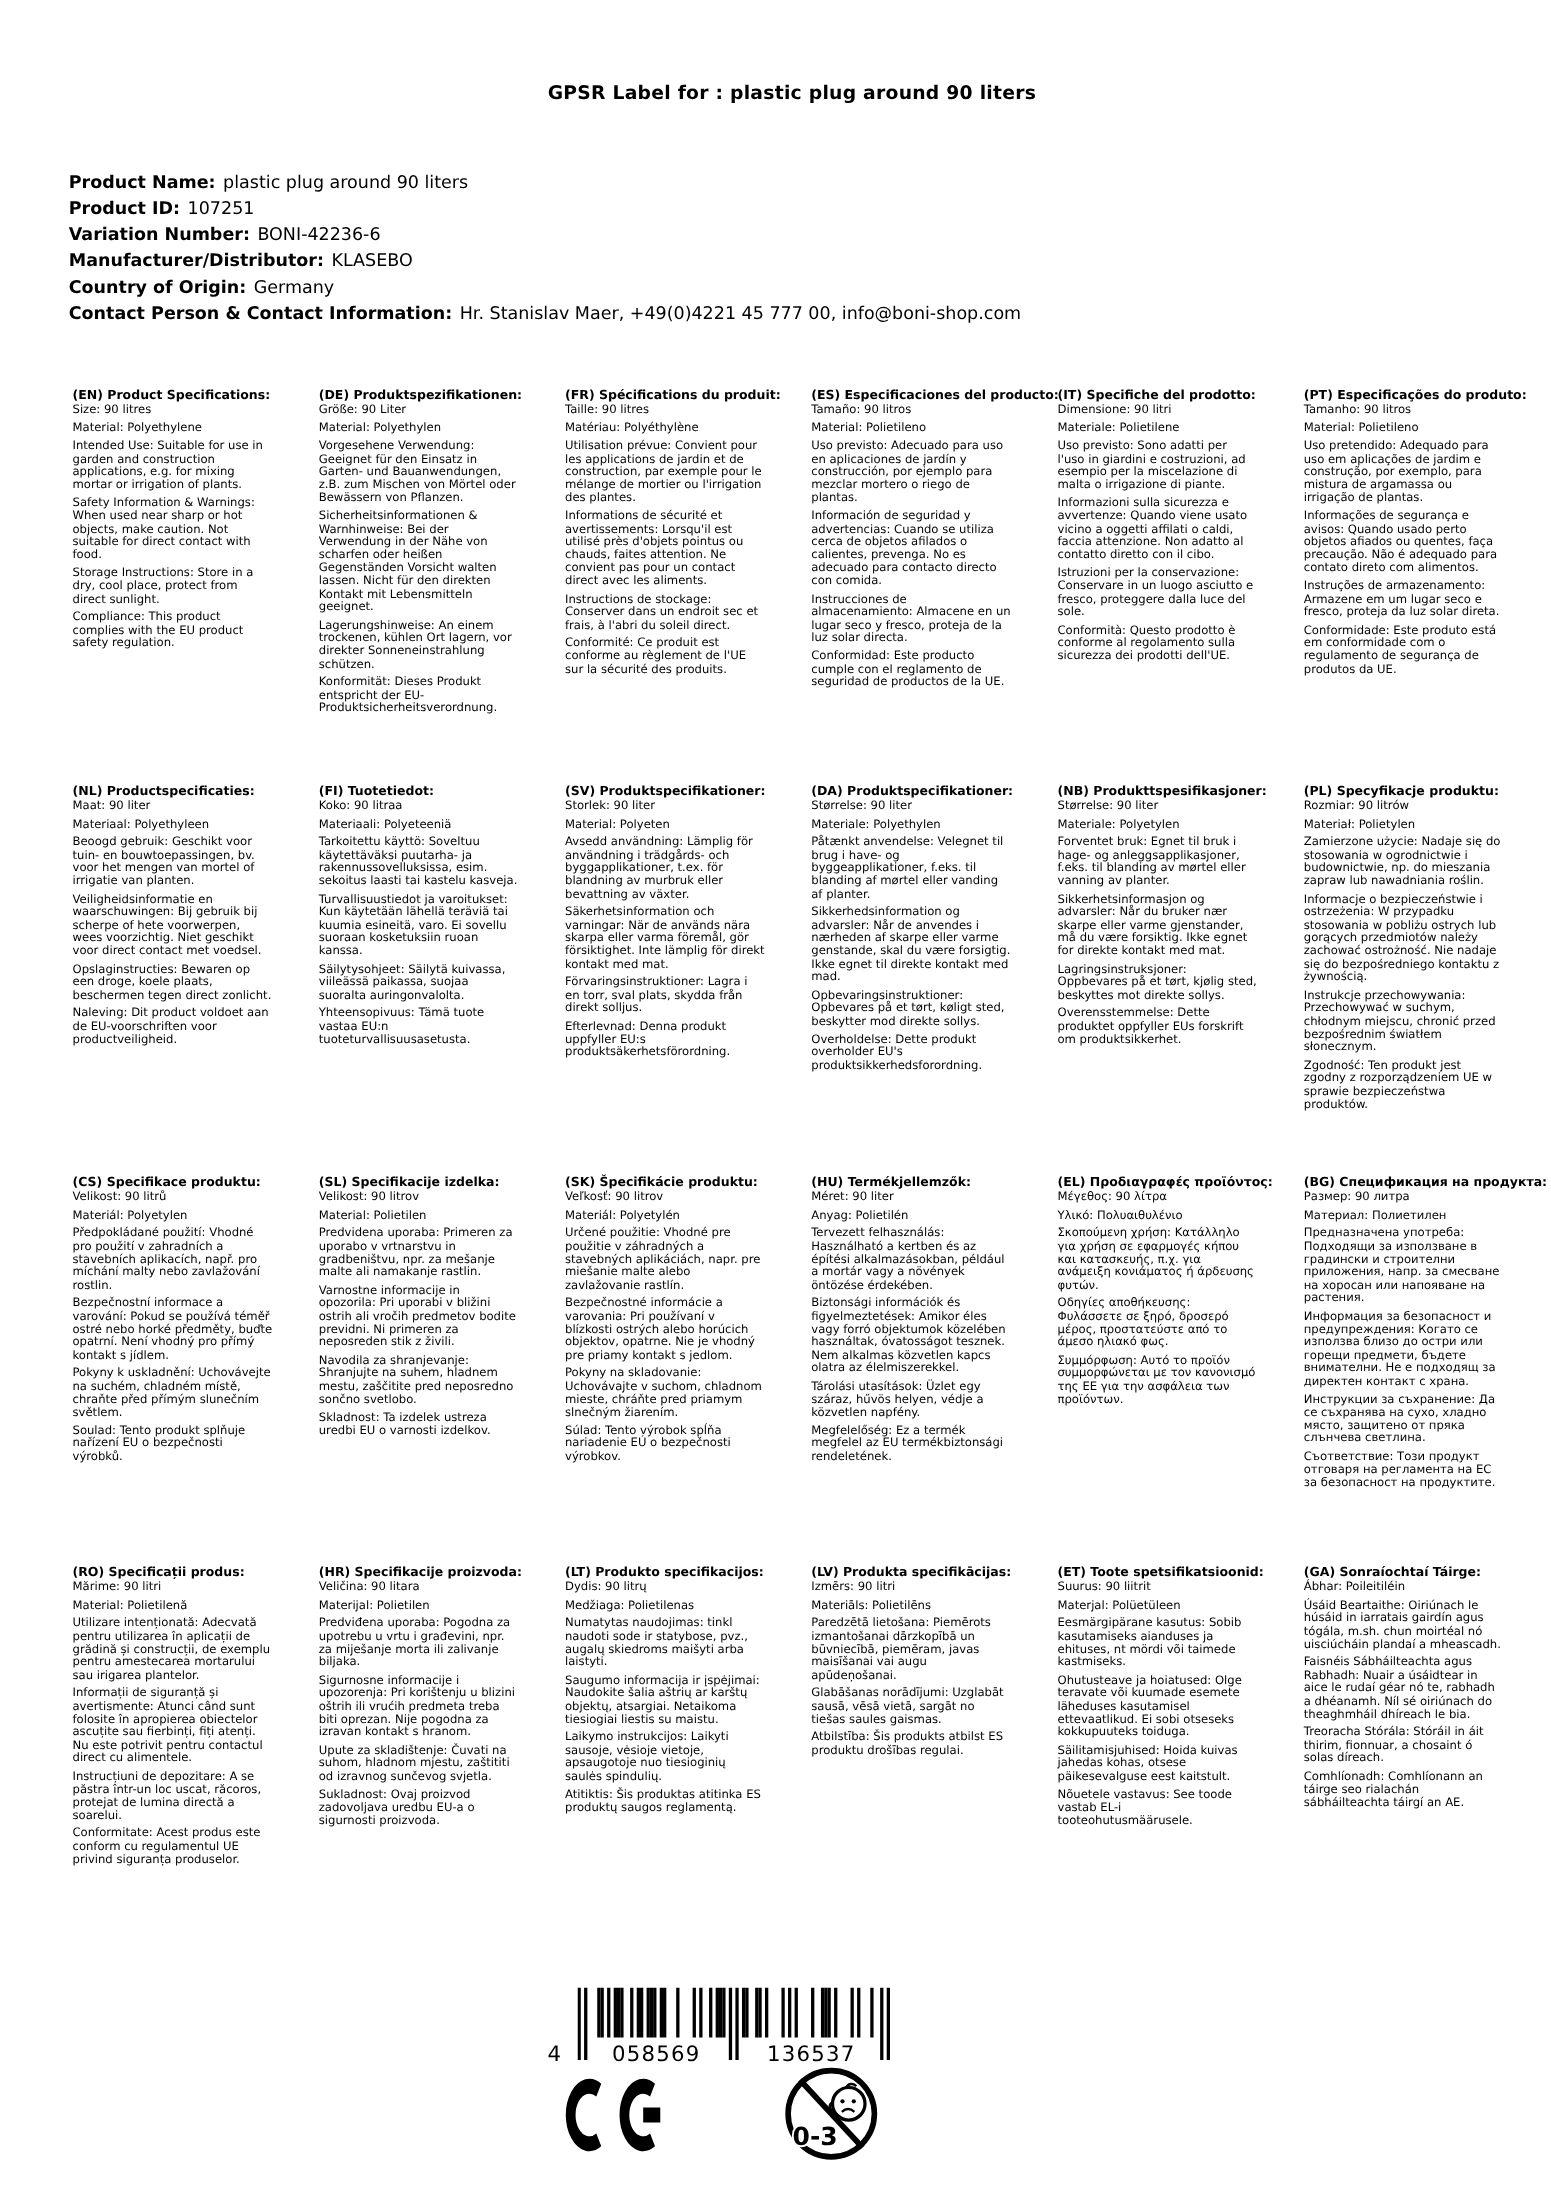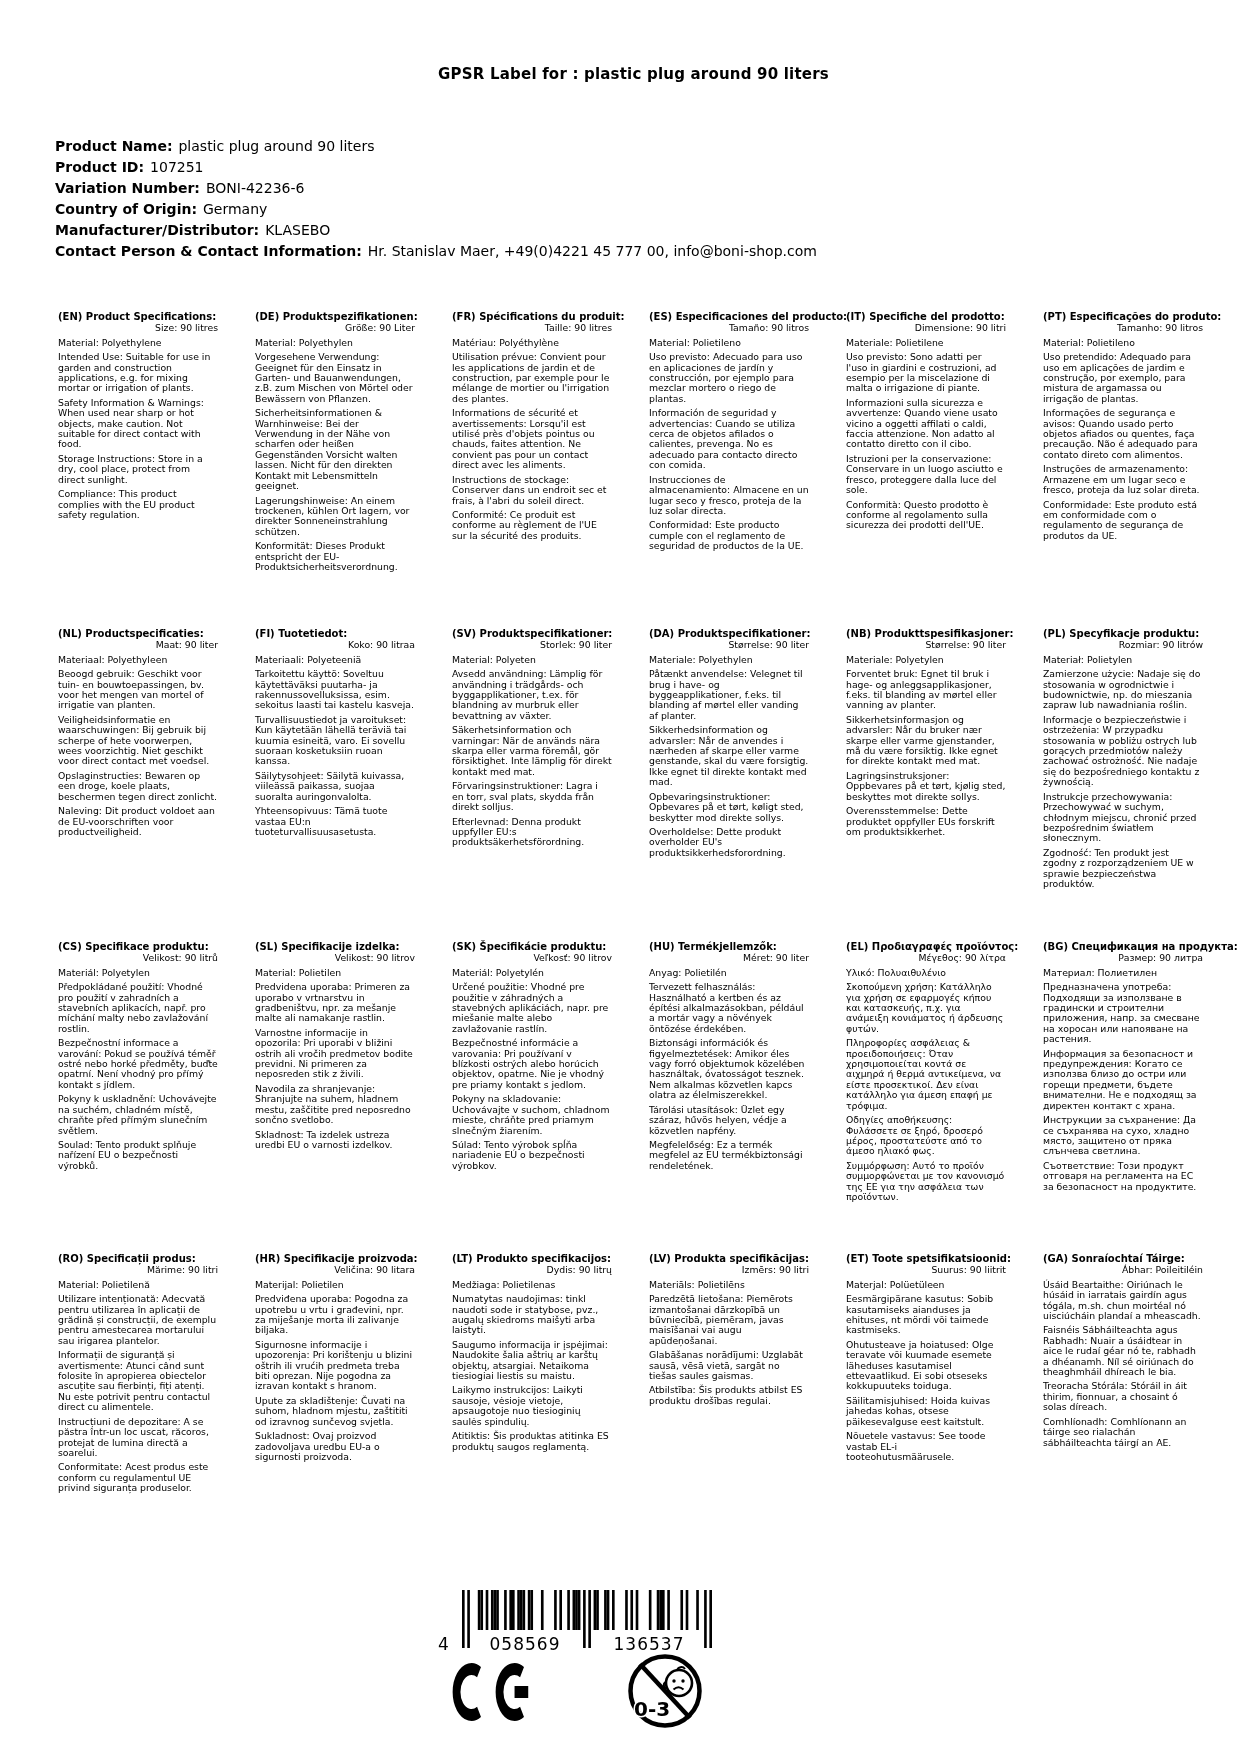--- a/index.html
+++ b/index.html
@@ -17,21 +17,21 @@
   .info-value { margin-left:6px; }
 
   .lang-grid {
     position:absolute; left:58px; top:312px;
     display:grid; grid-template-columns:repeat(6,197px);
     grid-template-rows:317px 313px 312px auto;
   }
   .lang-block { width:160px; font-size:9.3px; line-height:10.4px; }
   .lang-title { font-size:10px; font-weight:bold; margin:0; white-space:nowrap; }
   .lang-para { margin:4px 0 0 0; }
-  .lang-para:first-child { margin-top:1px;text-align:right; }
+  .lang-para:first-child { margin-top:1px; }
 
   .barcode { position:absolute; left:436px; top:1590px; width:280px; height:62px; }
   .bc-bars { position:absolute; left:26px; top:0; width:250px; height:58px; }
   .bc-bars rect { fill:#000; }
   .bc-digit { position:absolute; font-size:17px; bottom:-2px; }
   .bc-lead { left:2px; }
   .bc-left { left:34px; width:110px; text-align:center; letter-spacing:1px; }
   .bc-right { left:158px; width:110px; text-align:center; letter-spacing:1px; }
 
   .ce-mark { position:absolute; left:452px; top:1661px; }
@@ -52,24 +52,24 @@
     <div class="info-row">
       <span class="info-label">Product Name:</span><span class="info-value">plastic plug around 90 liters</span>
     </div>
     <div class="info-row">
       <span class="info-label">Product ID:</span><span class="info-value">107251</span>
     </div>
     <div class="info-row">
       <span class="info-label">Variation Number:</span><span class="info-value">BONI-42236-6</span>
     </div>
     <div class="info-row">
+      <span class="info-label">Manufacturer/Distributor:</span><span class="info-value">KLASEBO</span>
+    </div>
+    <div class="info-row">
       <span class="info-label">Country of Origin:</span><span class="info-value">Germany</span>
-    </div>
-    <div class="info-row">
-      <span class="info-label">Manufacturer/Distributor:</span><span class="info-value">KLASEBO</span>
     </div>
     <div class="info-row">
       <span class="info-label">Contact Person &amp; Contact Information:</span><span class="info-value">Hr. Stanislav Maer, +49(0)4221 45 777 00, info@boni-shop.com</span>
     </div>
   </div>
 
   <div class="lang-grid">
     <section class="lang-block">
       <h2 class="lang-title">(EN) Product Specifications:</h2>
       <div class="lang-body">
@@ -261,21 +261,20 @@
           <p class="lang-para">Megfelelőség: Ez a termék megfelel az EU termékbiztonsági rendeletének.</p>
         </div>
     </section>
 
     <section class="lang-block">
       <h2 class="lang-title">(EL) Προδιαγραφές προϊόντος:</h2>
       <div class="lang-body">
           <p class="lang-para">Μέγεθος: 90 λίτρα</p>
           <p class="lang-para">Υλικό: Πολυαιθυλένιο</p>
           <p class="lang-para">Σκοπούμενη χρήση: Κατάλληλο για χρήση σε εφαρμογές κήπου και κατασκευής, π.χ. για ανάμειξη κονιάματος ή άρδευσης φυτών.</p>
-          <p class="lang-para">Πληροφορίες ασφάλειας &amp; προειδοποιήσεις: Όταν χρησιμοποιείται κοντά σε αιχμηρά ή θερμά αντικείμενα, να είστε προσεκτικοί. Δεν είναι κατάλληλο για άμεση επαφή με τρόφιμα.</p>
           <p class="lang-para">Οδηγίες αποθήκευσης: Φυλάσσετε σε ξηρό, δροσερό μέρος, προστατεύστε από το άμεσο ηλιακό φως.</p>
           <p class="lang-para">Συμμόρφωση: Αυτό το προϊόν συμμορφώνεται με τον κανονισμό της ΕΕ για την ασφάλεια των προϊόντων.</p>
         </div>
     </section>
 
     <section class="lang-block">
       <h2 class="lang-title">(BG) Спецификация на продукта:</h2>
       <div class="lang-body">
           <p class="lang-para">Размер: 90 литра</p>
           <p class="lang-para">Материал: Полиетилен</p>

